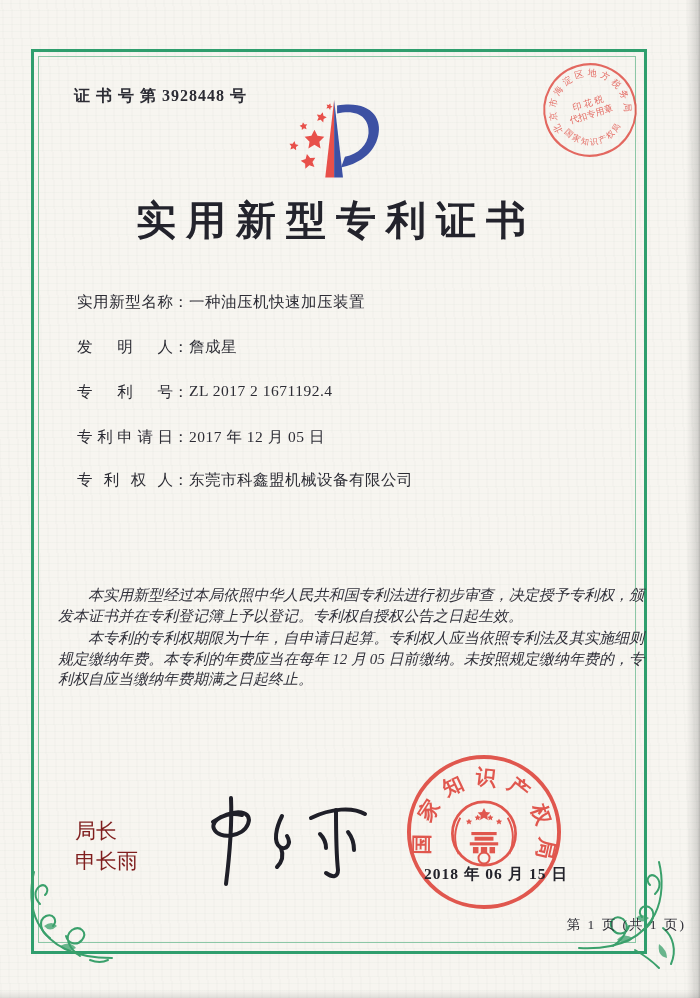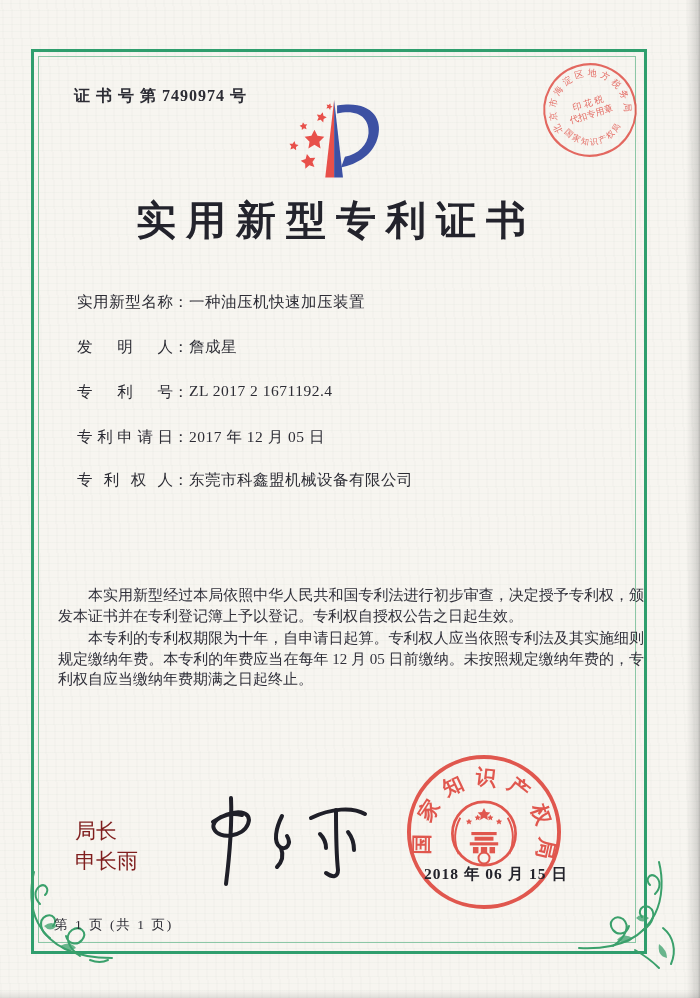--- a/index.html
+++ b/index.html
@@ -23,41 +23,41 @@
     font-size:40px;font-weight:700;letter-spacing:10px;color:#23232c;}
   .frow{position:absolute;left:60px;white-space:nowrap;font-size:15.5px;color:#2c2c34;font-weight:500;margin-left:17px;}
   .flabel{display:inline-block;width:96px;text-align:justify;text-align-last:justify;vertical-align:top;}
   .fcolon{display:inline-block;width:16px;vertical-align:top;}
   .fvalue{display:inline-block;vertical-align:top;letter-spacing:0.5px;}
   .fvalue.wrap{white-space:normal;width:440px;line-height:25px;}
   .pair2{position:absolute;left:297px;top:0;white-space:nowrap;}
   .pair2 .flabel{width:88px;}
   .body-text{position:absolute;left:58px;top:585px;width:586px;font-size:15px;line-height:20.6px;
     color:#30303a;text-align:justify;}
-  .body-text p{margin:0 0 2px 0;text-indent:2em;}
+  .body-text p{margin:0 0 2px 0;text-indent:2em;font-style:italic;}
   .signoff{position:absolute;left:75px;top:816px;font-size:21px;font-weight:400;color:#7f1d1d;line-height:30px;}
   .signature{position:absolute;left:185px;top:790px;width:190px;height:102px;}
   .big-seal{position:absolute;left:405px;top:753px;width:158px;height:158px;opacity:0.92;}
   .seal-date{position:absolute;left:424px;top:864px;font-size:15.5px;color:#23232b;letter-spacing:1px;font-weight:600;z-index:5;}
   .tax-stamp{position:absolute;left:541px;top:61px;width:98px;height:98px;transform:rotate(-17deg);opacity:0.85;}
-  .footer{position:absolute;left:22px;top:916px;width:610px;text-align:left;
+  .footer{position:absolute;left:44px;top:916px;width:610px;text-align:right;
     font-size:13.5px;letter-spacing:2px;color:#2c2c34;padding-left:32px;}
   .flourish-bl{position:absolute;left:20px;top:868px;width:95px;height:100px;}
   .flourish-br{position:absolute;left:575px;top:858px;width:115px;height:112px;}
 </style>
 </head>
 <body>
 
 <div class="page">
   <div class="texture"></div>
 
   <div class="frame-outer"></div>
   <div class="frame-inner"></div>
 
-  <div class="cert-no">证 书 号 第 7490974 号</div>
+  <div class="cert-no">证 书 号 第 3928448 号</div>
 
   <svg class="logo" viewBox="0 0 120 92">
     <defs>
       <symbol id="star" viewBox="-10 -10 20 20">
         <polygon points="0,-10 2.94,-4.05 9.51,-3.09 4.76,1.55 5.88,8.09 0,4.6 -5.88,8.09 -4.76,1.55 -9.51,-3.09 -2.94,-4.05"></polygon>
       </symbol>
     </defs>
     <g>
       <polygon points="53,3 44,82 53,82" fill="#e8504a"></polygon>
       <polygon points="53,3 53,82 62,82" fill="#3d51a3"></polygon>

